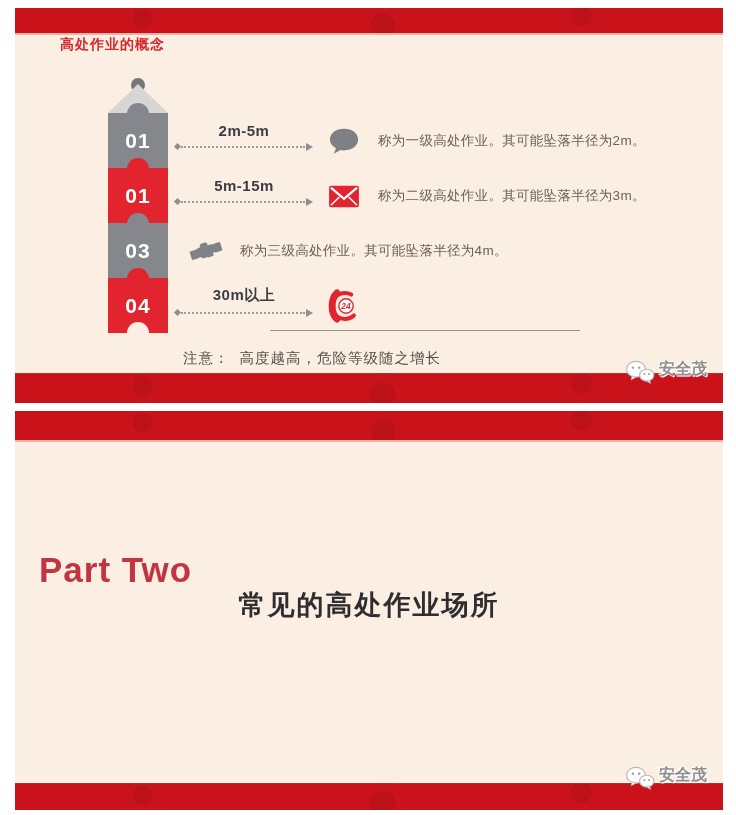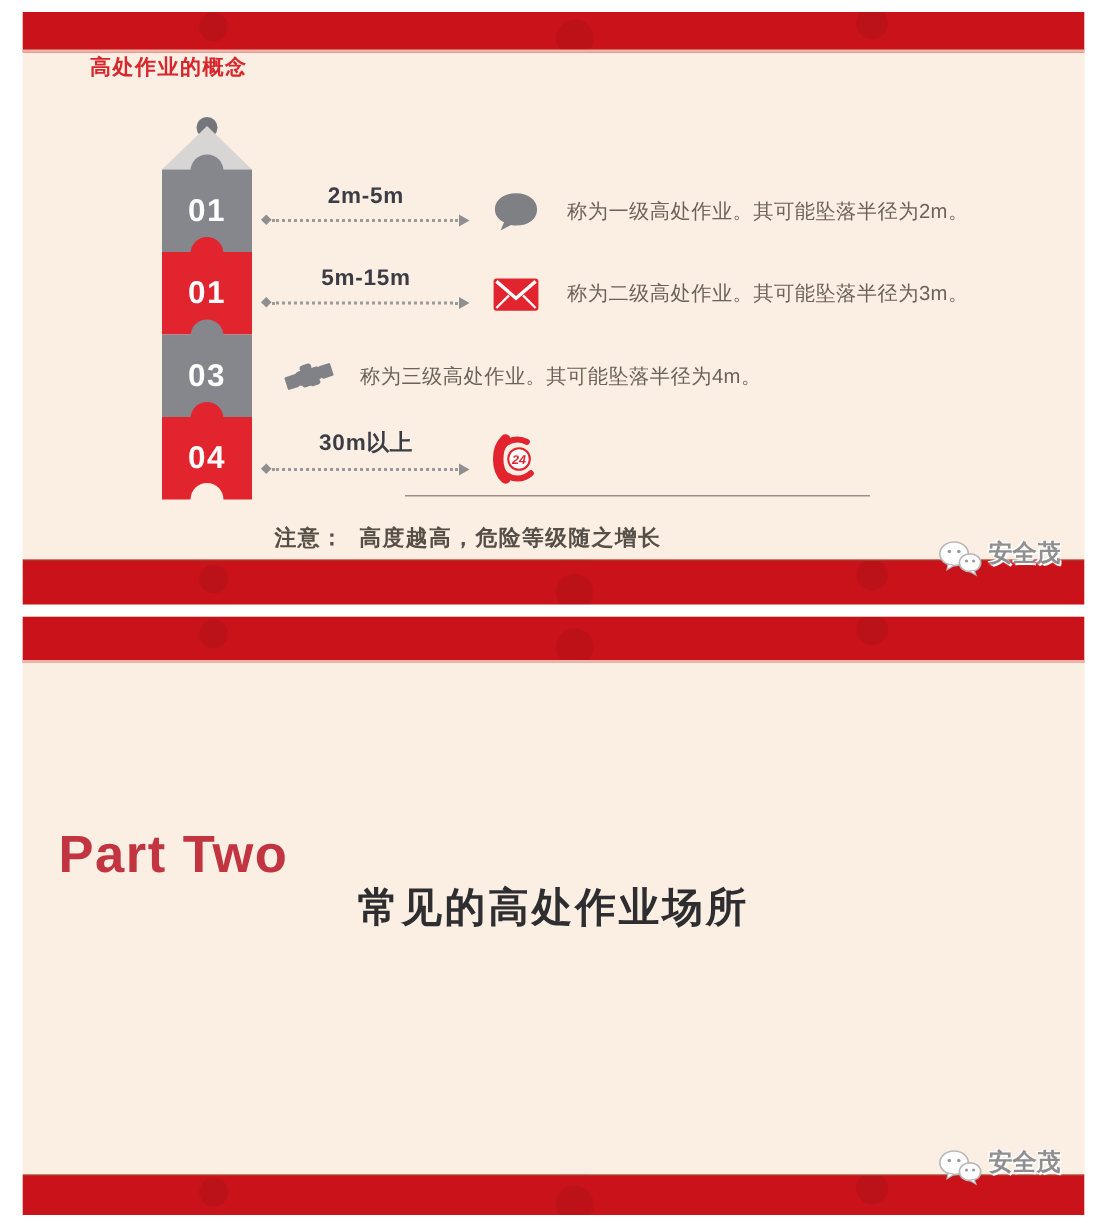--- a/index.html
+++ b/index.html
@@ -59,21 +59,21 @@
   .dash-dots{flex:1;border-top:2px dotted #9a9a9a;height:0;margin:0 1px;}
   .dash-arrow{width:0;height:0;border-left:7px solid #8f8f8f;
     border-top:4px solid transparent;border-bottom:4px solid transparent;flex:none;}
   .icon-box{width:38px;height:38px;margin-left:12px;flex:none;display:flex;
     align-items:center;justify-content:center;}
   .desc{margin-left:15px;font-size:13.5px;color:#6b625b;letter-spacing:0.3px;}
 
   .separator{position:absolute;left:255px;top:322px;width:310px;height:1px;
     background:#9a9288;}
   .note{position:absolute;left:168px;top:341px;font-size:14.5px;color:#554f48;
-    font-weight:700;letter-spacing:1px;}
+    font-weight:400;letter-spacing:1px;}
   .note .note-label{margin-right:10px;}
 
   
   .watermark{position:absolute;display:flex;align-items:flex-start;z-index:5;}
   #slide1 .watermark{right:16px;top:351px;}
   #slide2 .watermark{right:16px;top:354px;}
   .wm-text{font-size:16px;font-weight:700;color:#8f8f8f;margin-left:4px;
     text-shadow:0 0 2px #fff,1px 1px 0 #fff,-1px -1px 0 #fff;}
 
   

